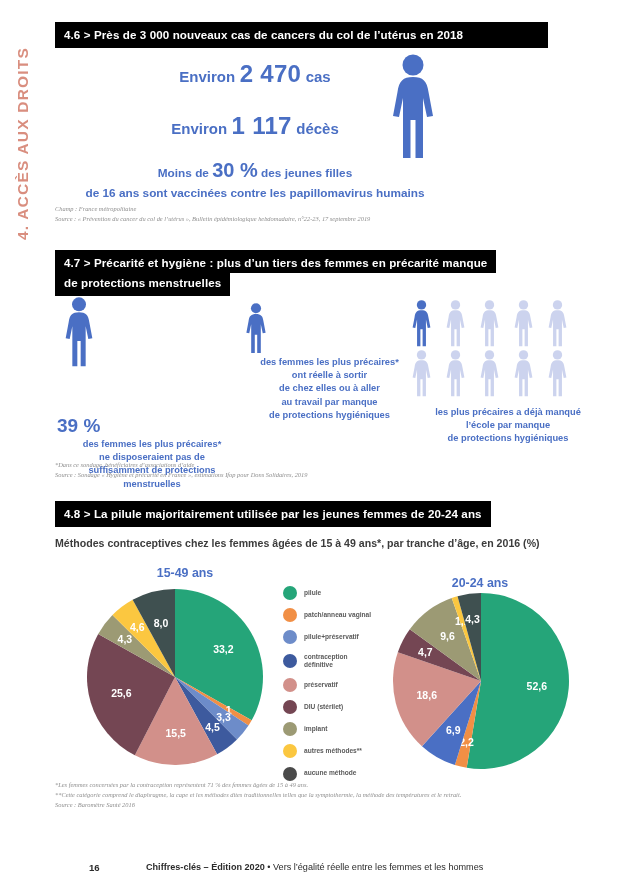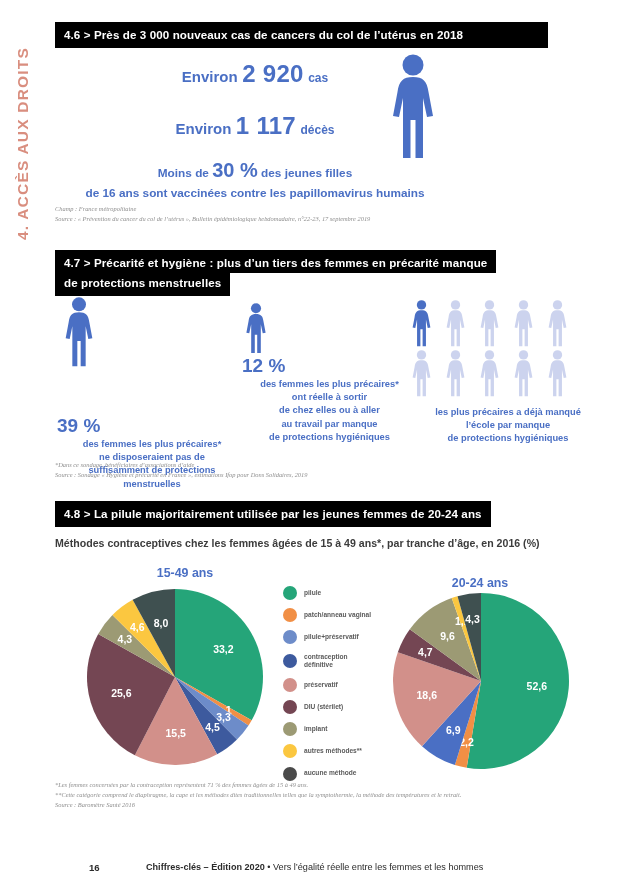--- a/index.html
+++ b/index.html
@@ -25,21 +25,21 @@
   .sec-band{
     background:#000000;color:#ffffff;font-weight:bold;
     font-size:11.6px;letter-spacing:.1px;line-height:1.55;
     display:inline-block;padding:4px 9px 4px 9px;
   }
   .band-wrap{position:absolute;}
   .b46-stats{position:absolute;left:55px;top:60px;width:400px;text-align:center;}
   .statline{color:#4a6fc4;font-weight:bold;margin-bottom:9px;white-space:nowrap;}
   .statline .lbl-sm{font-size:15px;}
   .statline .big{font-size:24px;letter-spacing:.3px;}
-  .statline .unit{font-size:12px;}
+  .statline .unit{font-size:15px;}
   .vax{color:#4a6fc4;font-weight:bold;font-size:11.8px;line-height:1.45;margin-top:16px;}
   .vax .big30{font-size:20px;}
 
   .woman-icon{position:absolute;}
 
   .note{
     font-family:"Liberation Serif", serif;
     font-style:italic;font-size:6.4px;color:#8e8e8e;line-height:1.65;
     position:absolute;white-space:nowrap;
   }
@@ -79,21 +79,21 @@
     <span>4. ACCÈS AUX DROITS</span>
   </div>
 
   <div class="band-wrap" style="left:55px;top:22px;width:493px;">
     <div class="sec-band" style="width:100%;box-sizing:border-box;">4.6 &gt; Près de 3 000 nouveaux cas de cancers du col de l’utérus en 2018</div>
   </div>
 
   <div class="b46-stats">
     <div class="statline">
       <span class="lbl-sm">Environ</span>
-      <span class="big">2 920</span>
+      <span class="big">2 470</span>
       <span class="unit">cas</span>
     </div>
     <div class="statline" style="margin-top:24px;">
       <span class="lbl-sm">Environ</span>
       <span class="big">1 117</span>
       <span class="unit">décès</span>
     </div>
     <div class="vax">
       <div>
         <span>Moins de</span>
@@ -129,21 +129,20 @@
       <div>suffisamment de protections</div>
       <div>menstruelles</div>
     </div>
   </div>
 
   <svg class="woman-icon" style="left:242px;top:303px;" width="28" height="52" viewBox="0 0 46 108">
     <circle cx="23" cy="11" r="10.5" fill="#4a6fc4"></circle>
     <path d="M23 23 C13 23 9 27 7.5 38 L3 62 L9 63 L13 44 L13 104 L20.5 104 L20.5 66 L25.5 66 L25.5 104 L33 104 L33 44 L37 63 L43 62 L38.5 38 C37 27 33 23 23 23 Z" fill="#4a6fc4"></path>
   </svg>
   <div class="stat-col" style="left:242px;top:356px;width:175px;">
-    <div class="pct">12 %</div>
     <div class="desc">
       <div>des femmes les plus précaires*</div>
       <div>ont réelle à sortir</div>
       <div>de chez elles ou à aller</div>
       <div>au travail par manque</div>
       <div>de protections hygiéniques</div>
     </div>
   </div>
 
   <div class="grid-10" id="fig-grid" style="left:408px;top:300px;">

